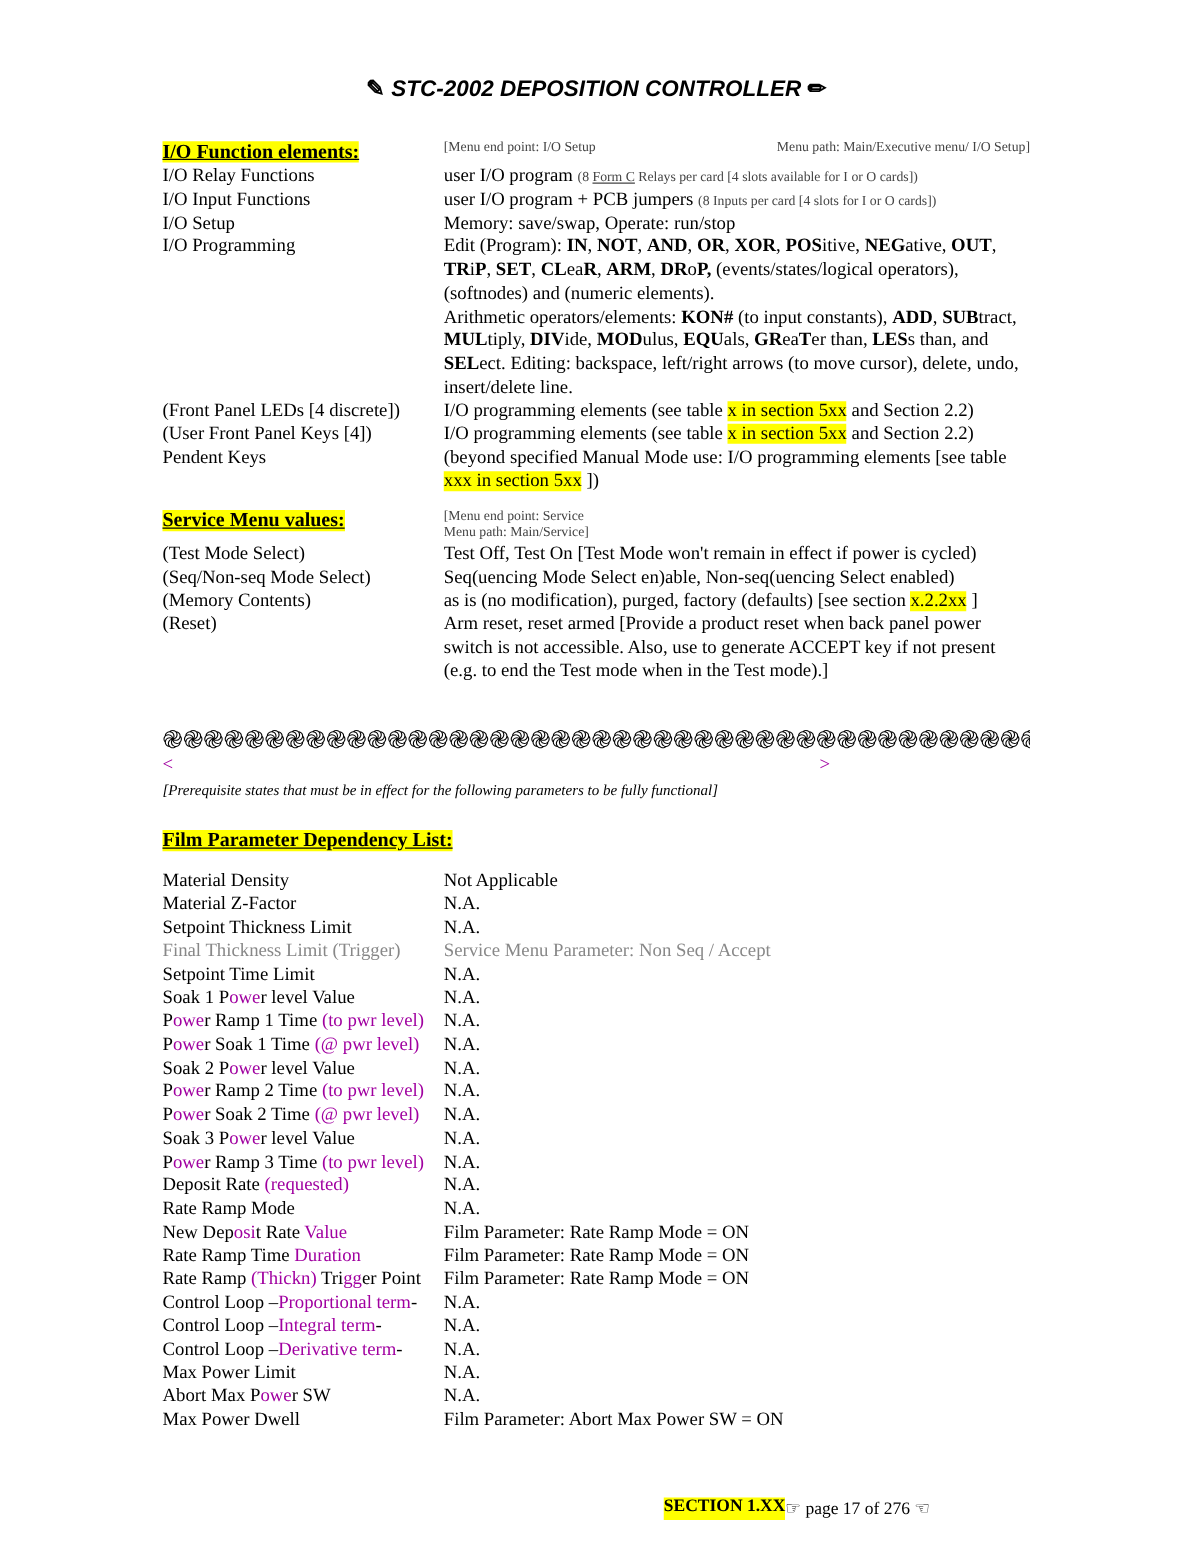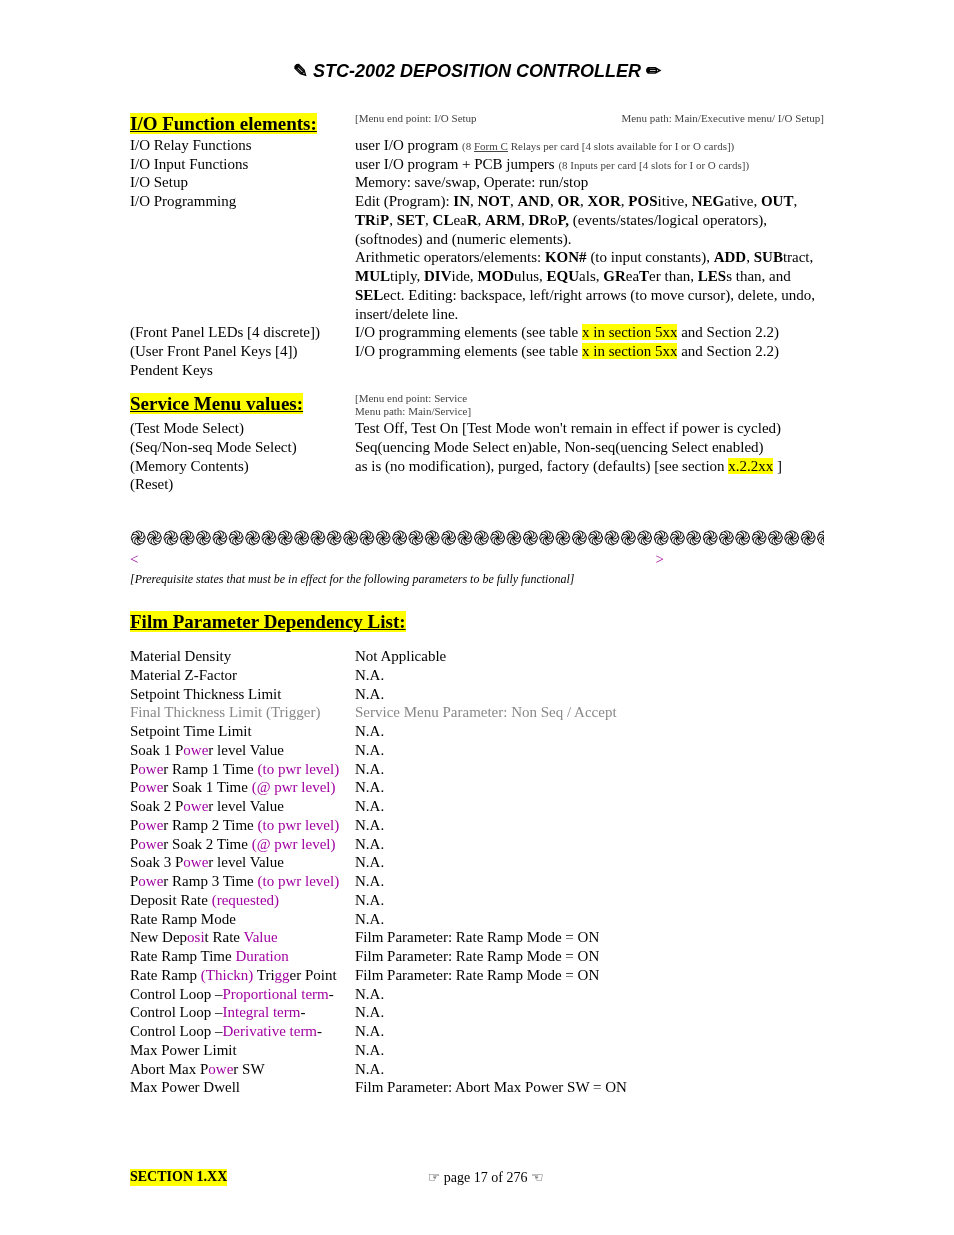--- a/index.html
+++ b/index.html
@@ -21,21 +21,21 @@
     margin-bottom: 30px;
   }
   .header .deco { font-style: normal; }
   .hl {
     background: #ffff00;
   }
   .sechead {
     font-weight: bold;
     text-decoration: underline;
     background: #ffff00;
-    font-size: 19px;
+    font-size: 16px;
   }
   .row {
     display: flex;
     align-items: flex-start;
     line-height: 1.25;
   }
   .lcol {
     width: 225px;
     flex: 0 0 225px;
   }
@@ -55,23 +55,23 @@
   }
   .purple {
     color: #a000a0;
   }
   .prereq {
     font-style: italic;
     font-size: 12px;
     margin: 4px 0 24px 0;
   }
   .footer {
-    margin-top: 72px;
+    margin-top: 52px;
     display: flex;
-    justify-content: space-between;
+    justify-content: flex-end;
     font-size: 14px;
   }
   .footer-left { background: #ffff00; font-weight: bold; }
   .gray { color:#888; }
 </style>
 </head>
 <body>
 
 <div class="header">
   <span class="deco">✎ </span>
@@ -125,20 +125,23 @@
 
 <div class="row">
   <div class="lcol">(User Front Panel Keys [4])</div>
   <div class="rcol">
     <span>I/O programming elements (see table </span><span class="hl">x in section 5xx</span><span> and Section 2.2)</span>
   </div>
 </div>
 
 <div class="row">
   <div class="lcol">Pendent Keys</div>
+  <div class="rcol">
+    <span>(beyond specified Manual Mode use: I/O programming elements  [see table </span><span class="hl">xxx in section 5xx</span><span> ])</span>
+  </div>
 </div>
 
 <div style="height:12px"></div>
 
 <div class="row">
   <div class="lcol">
     <span class="sechead">Service Menu values:</span>
   </div>
   <div class="rcol small" style="display:flex;justify-content:space-between;flex-direction:column;">
     <span>[Menu end point: Service</span>
@@ -155,20 +158,21 @@
   <div class="rcol">Seq(uencing Mode Select en)able, Non-seq(uencing Select enabled)</div>
 </div>
 <div class="row">
   <div class="lcol">(Memory Contents)</div>
   <div class="rcol">
     <span>as is (no modification), purged, factory (defaults) [see section </span><span class="hl">x.2.2xx</span><span> ]</span>
   </div>
 </div>
 <div class="row">
   <div class="lcol">(Reset)</div>
+  <div class="rcol">Arm reset, reset armed [Provide a product reset when back panel power switch is not accessible.  Also, use to generate ACCEPT key if not present (e.g. to end the Test mode when in the Test mode).]</div>
 </div>
 
 <div style="height:30px"></div>
 
 <div class="squiggle">֎֎֎֎֎֎֎֎֎֎֎֎֎֎֎֎֎֎֎֎֎֎֎֎֎֎֎֎֎֎֎֎֎֎֎֎֎֎֎֎֎֎֎֎֎</div>
 <div style="display:flex;">
   <span class="purple">&lt;</span>
   <span style="flex:1"></span>
   <span class="purple" style="margin-right:160px">&gt;</span>
 </div>

